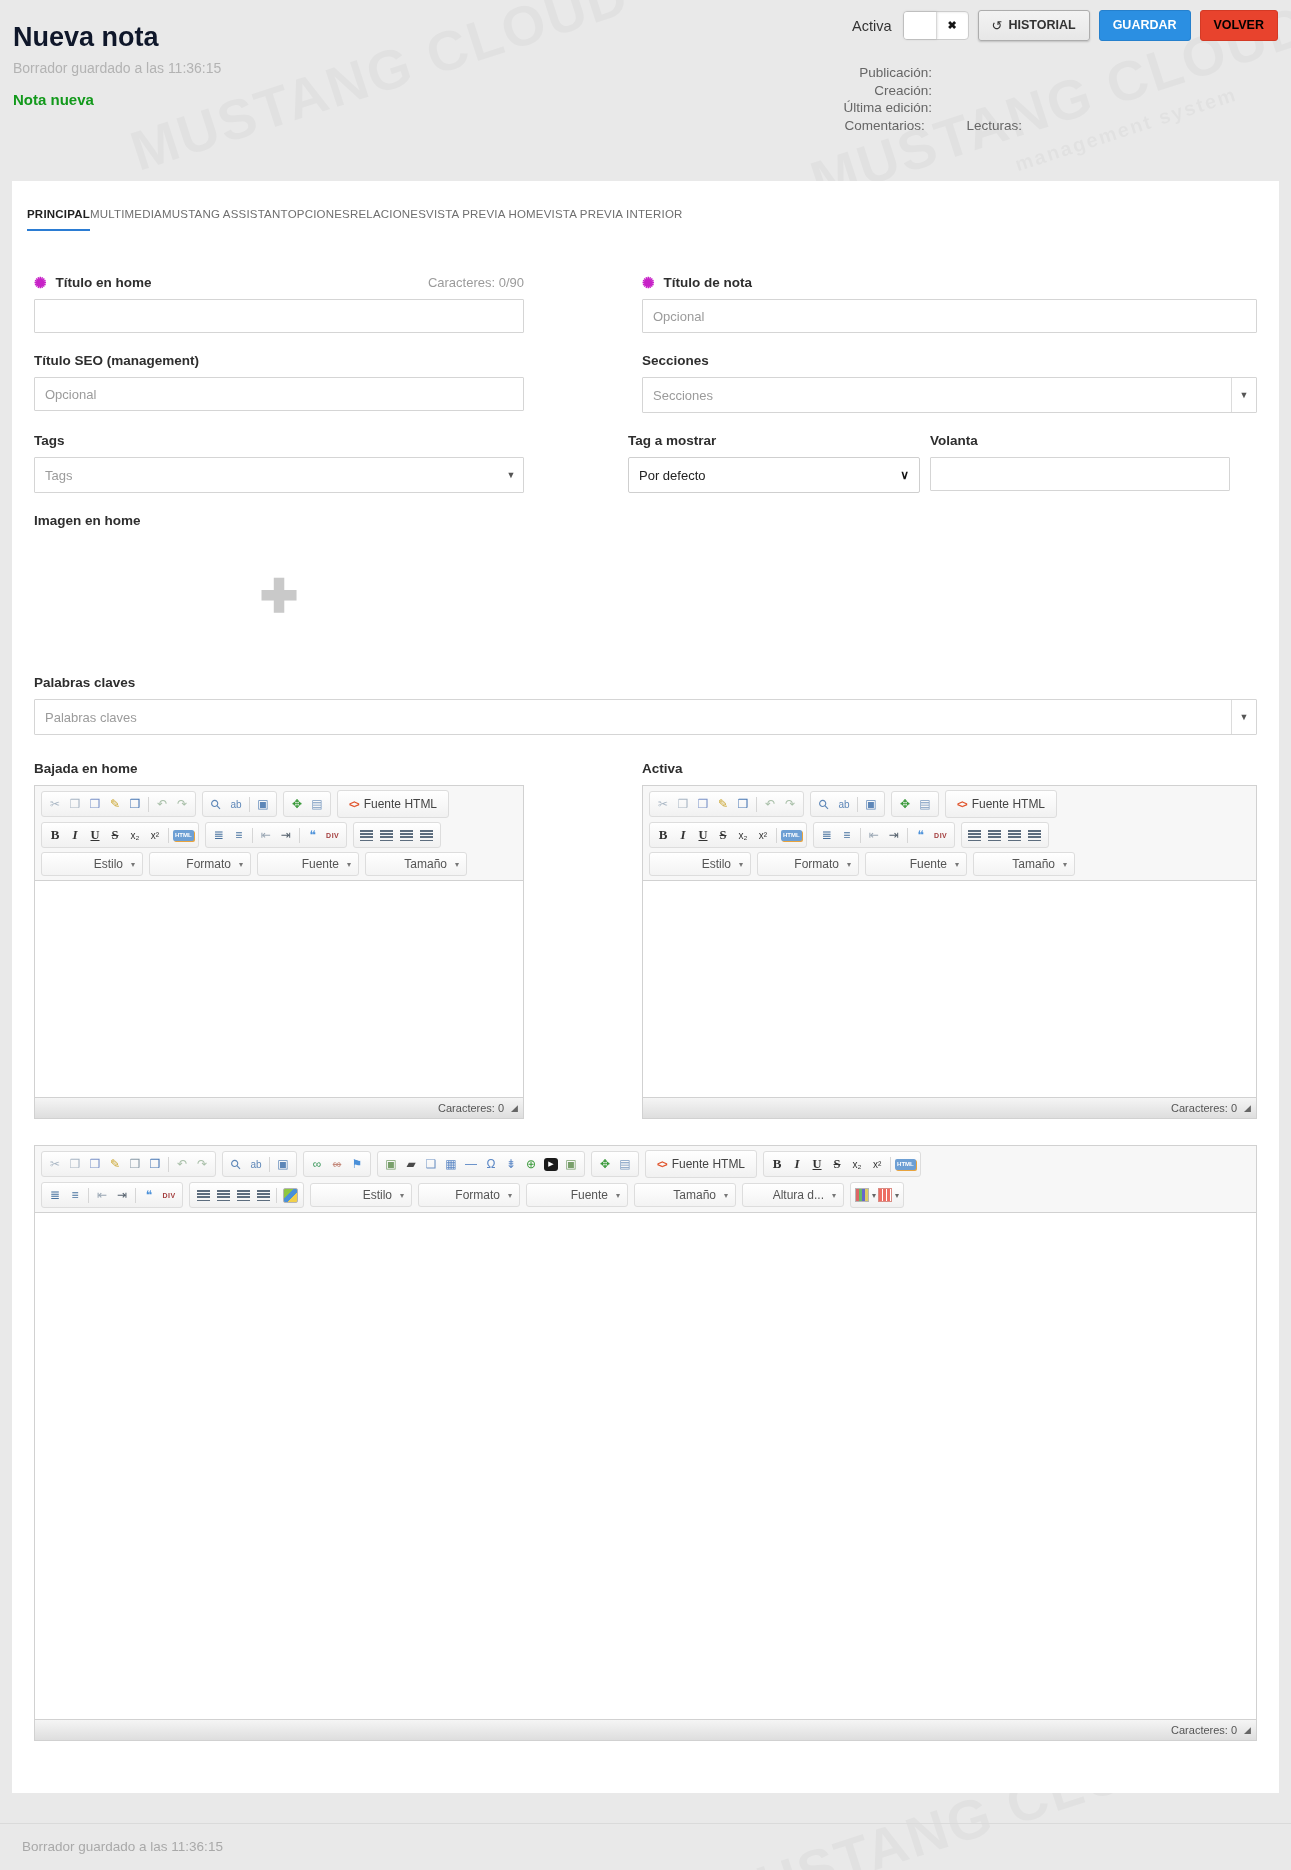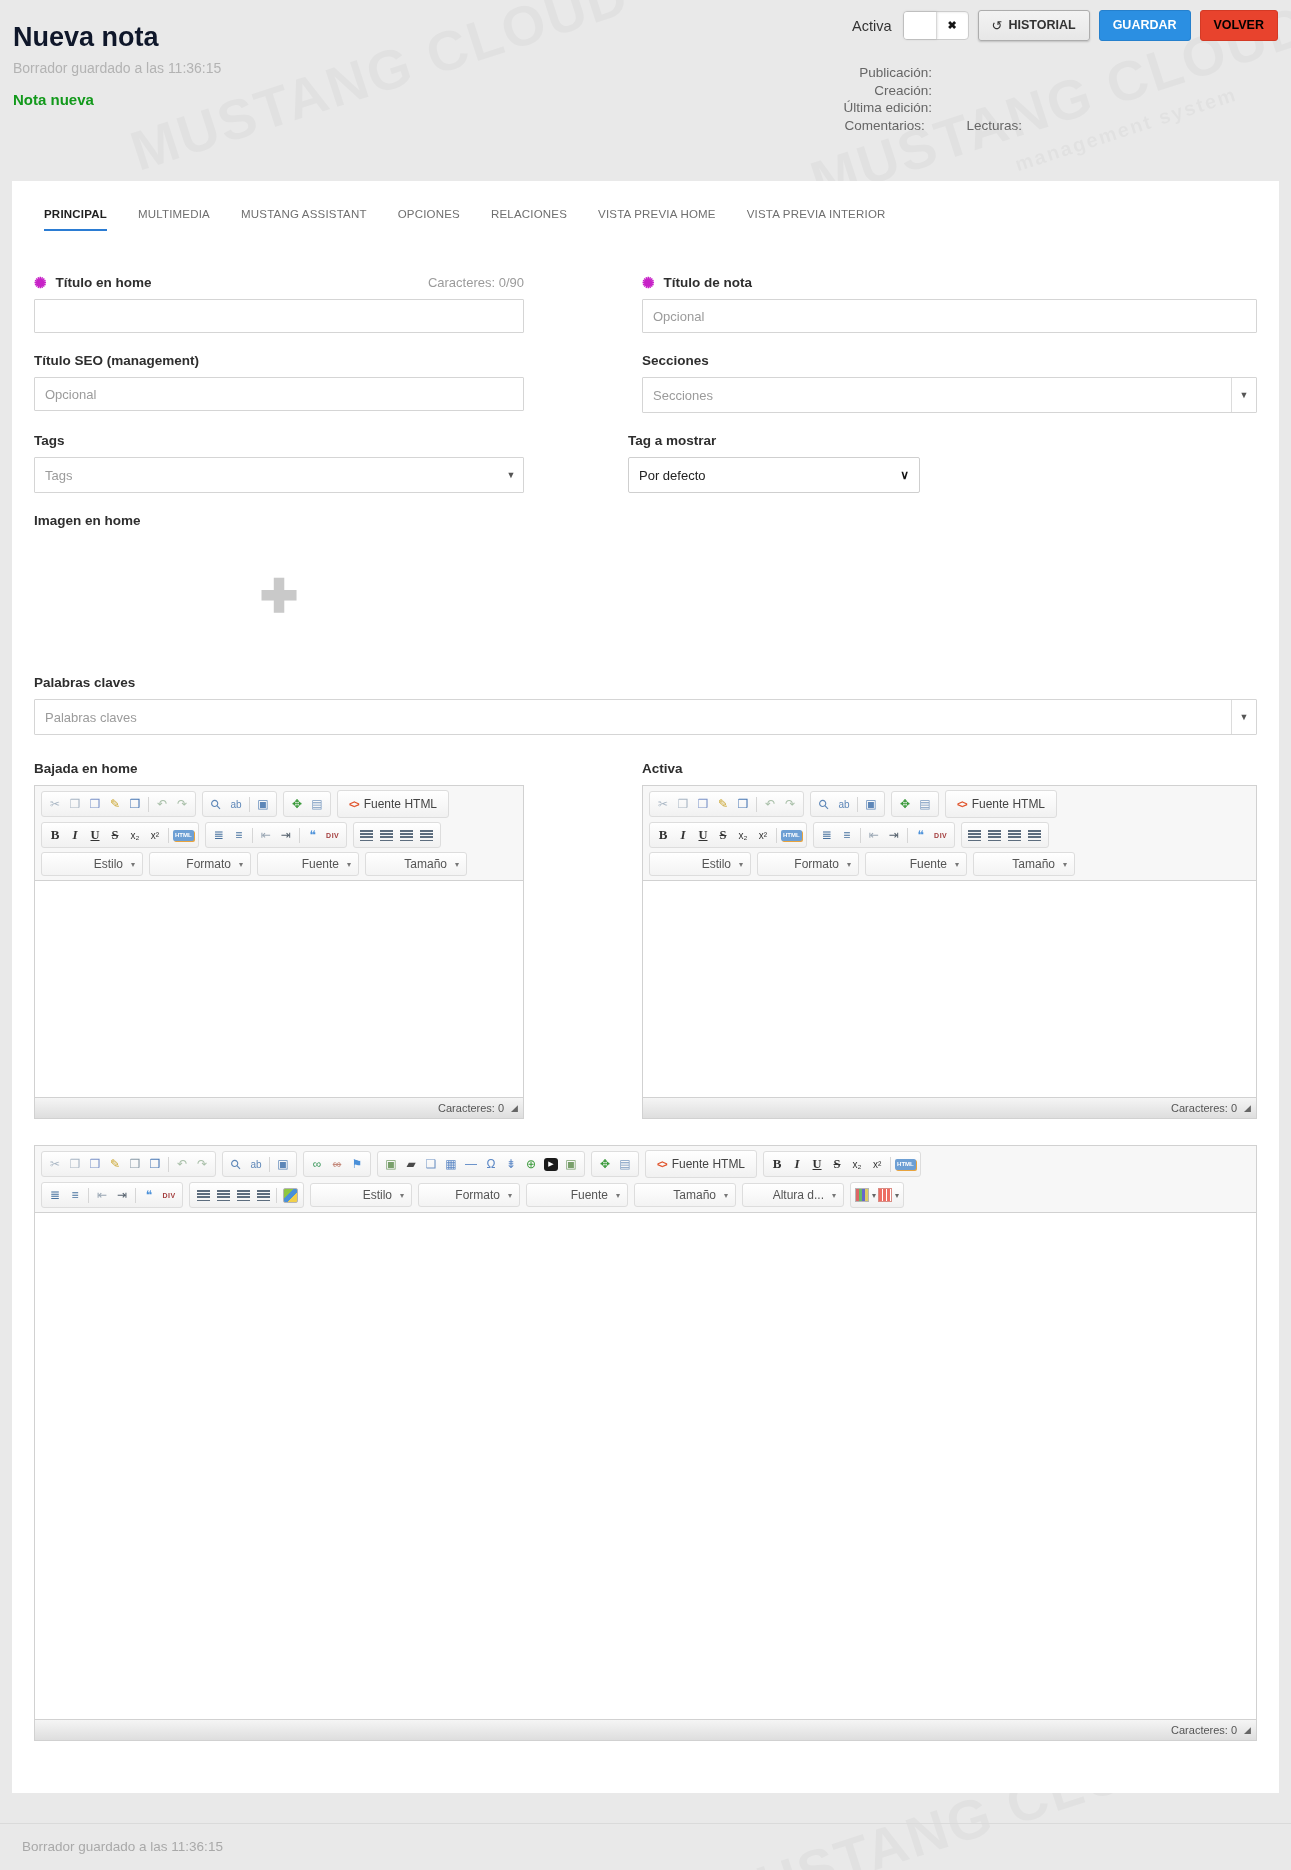--- a/index.html
+++ b/index.html
@@ -34,21 +34,21 @@
   .btn-hist .hico{font-size:13px;font-weight:normal}
   .btn-blue{background:var(--blue);border-color:#2580cd;color:#fff}
   .btn-red{background:var(--red);border-color:#d43a25;color:#000000}
   .meta{position:absolute;top:64px;right:13px;text-align:right;
         font-size:13.5px;color:#666;line-height:17.5px}
   .meta .mrow{padding-right:346px}
   .meta .mrow.last{padding-right:256px}
   .meta .lect{margin-left:38px}
   
   .card{position:relative;z-index:1;margin:14px 12px 0;background:#fff;padding-bottom:52px}
-  .tabs{display:flex;gap:31px;padding:27px 32px 0;font-size:11.5px;color:#6f6f6f;
+  .tabs{display:flex;padding:27px 15px 0;font-size:11.5px;color:#6f6f6f;
         letter-spacing:.2px}
   .tab{cursor:pointer;padding-bottom:9px}
   .tab.active{color:#1f1f1f;font-weight:bold;border-bottom:2px solid var(--tabline)}
   .form{padding:0 22px}
   .two-col{display:grid;grid-template-columns:490px 1fr;column-gap:118px}
   .mt44{margin-top:44px}.mt20{margin-top:20px}.mt26{margin-top:26px}
   .field-label{display:flex;align-items:center;gap:9px;margin-bottom:9px;
         font-size:13.5px;font-weight:600;color:#2e2e2e}
   .ai-ico{color:var(--magenta);font-size:15px;line-height:1}
   .counter{margin-left:auto;color:#9b9b9b;font-weight:normal;font-size:13px}
@@ -229,20 +229,26 @@
       </div>
       <div class="c2">
         <div class="field-label">
           <span>Tag a mostrar</span>
         </div>
         <div class="nsel">
           <span>Por defecto</span>
           <span class="chev">∨</span>
         </div>
       </div>
+      <div class="c3">
+        <div class="field-label">
+          <span>Volanta</span>
+        </div>
+        <input class="inp" value="" style="">
+      </div>
     </div>
 
     <div class="mt20">
       <div class="field-label">
         <span>Imagen en home</span>
       </div>
       <div class="img-area">
         <span class="plus">✚</span>
       </div>
     </div>

